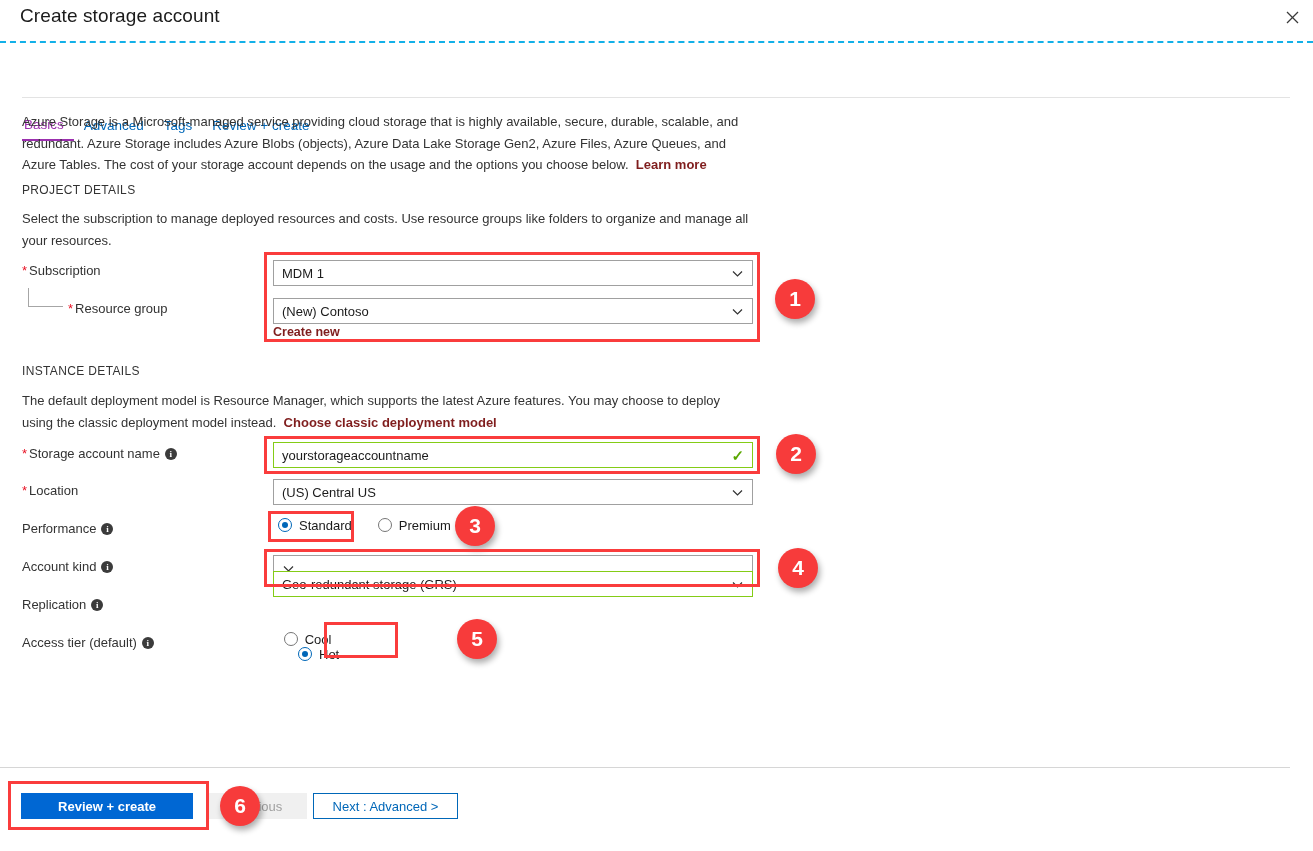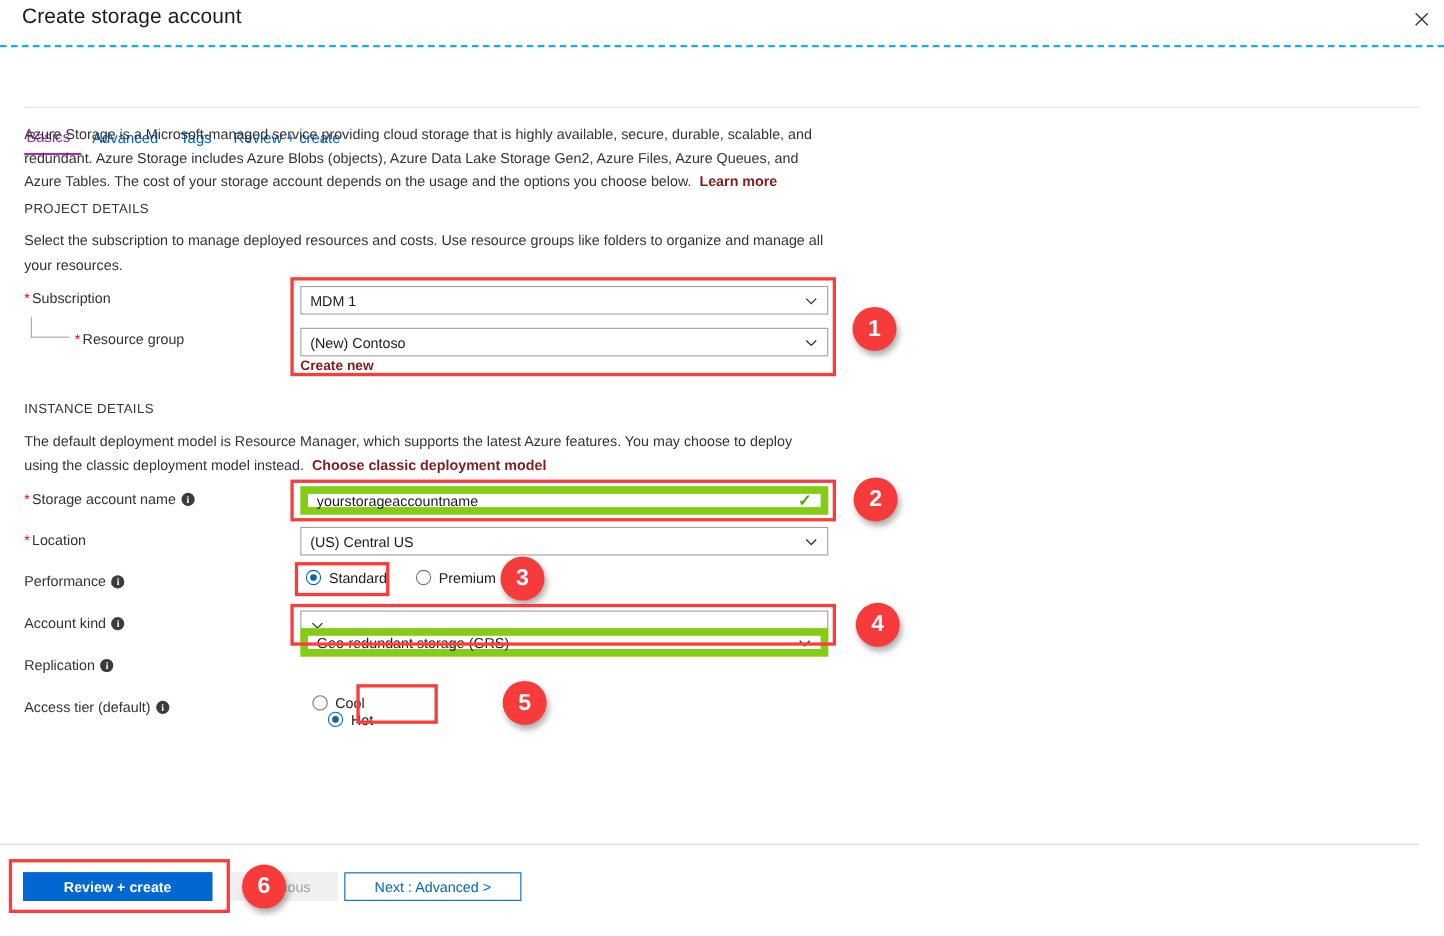--- a/index.html
+++ b/index.html
@@ -145,21 +145,21 @@
     box-sizing: border-box;
     border: 1px solid #a0a0a0;
     background: #ffffff;
     font-size: 13px;
     color: #1b1b1b;
     display: flex;
     align-items: center;
     padding: 0 8px;
     cursor: pointer;
   }
-  .field.focused { border: 7px solid #84cc16; }
+  .field.focused { border: 1px solid #84cc16; }
   .field .val { flex: 1; overflow: hidden; white-space: nowrap; }
   .chev {
     width: 13px; height: 13px;
     flex: none;
     color: #333;
   }
   .chev svg { display: block; }
   .check {
     color: #5aa700;
     font-size: 15px;
@@ -248,21 +248,21 @@
   }
   #btn-previous {
     left: 207px; top: 793px;
     width: 100px;
     background: #f0f0f0;
     color: #a0a0a0;
     border: 1px solid #f0f0f0;
   }
   #btn-next {
     left: 313px; top: 793px;
-    width: 161px;
+    width: 145px;
     background: #ffffff;
     color: #0067b8;
     border: 1px solid #0067b8;
   }
 
   
   .hl {
     position: absolute;
     border: 3px solid #fa3c3c;
     box-sizing: border-box;

